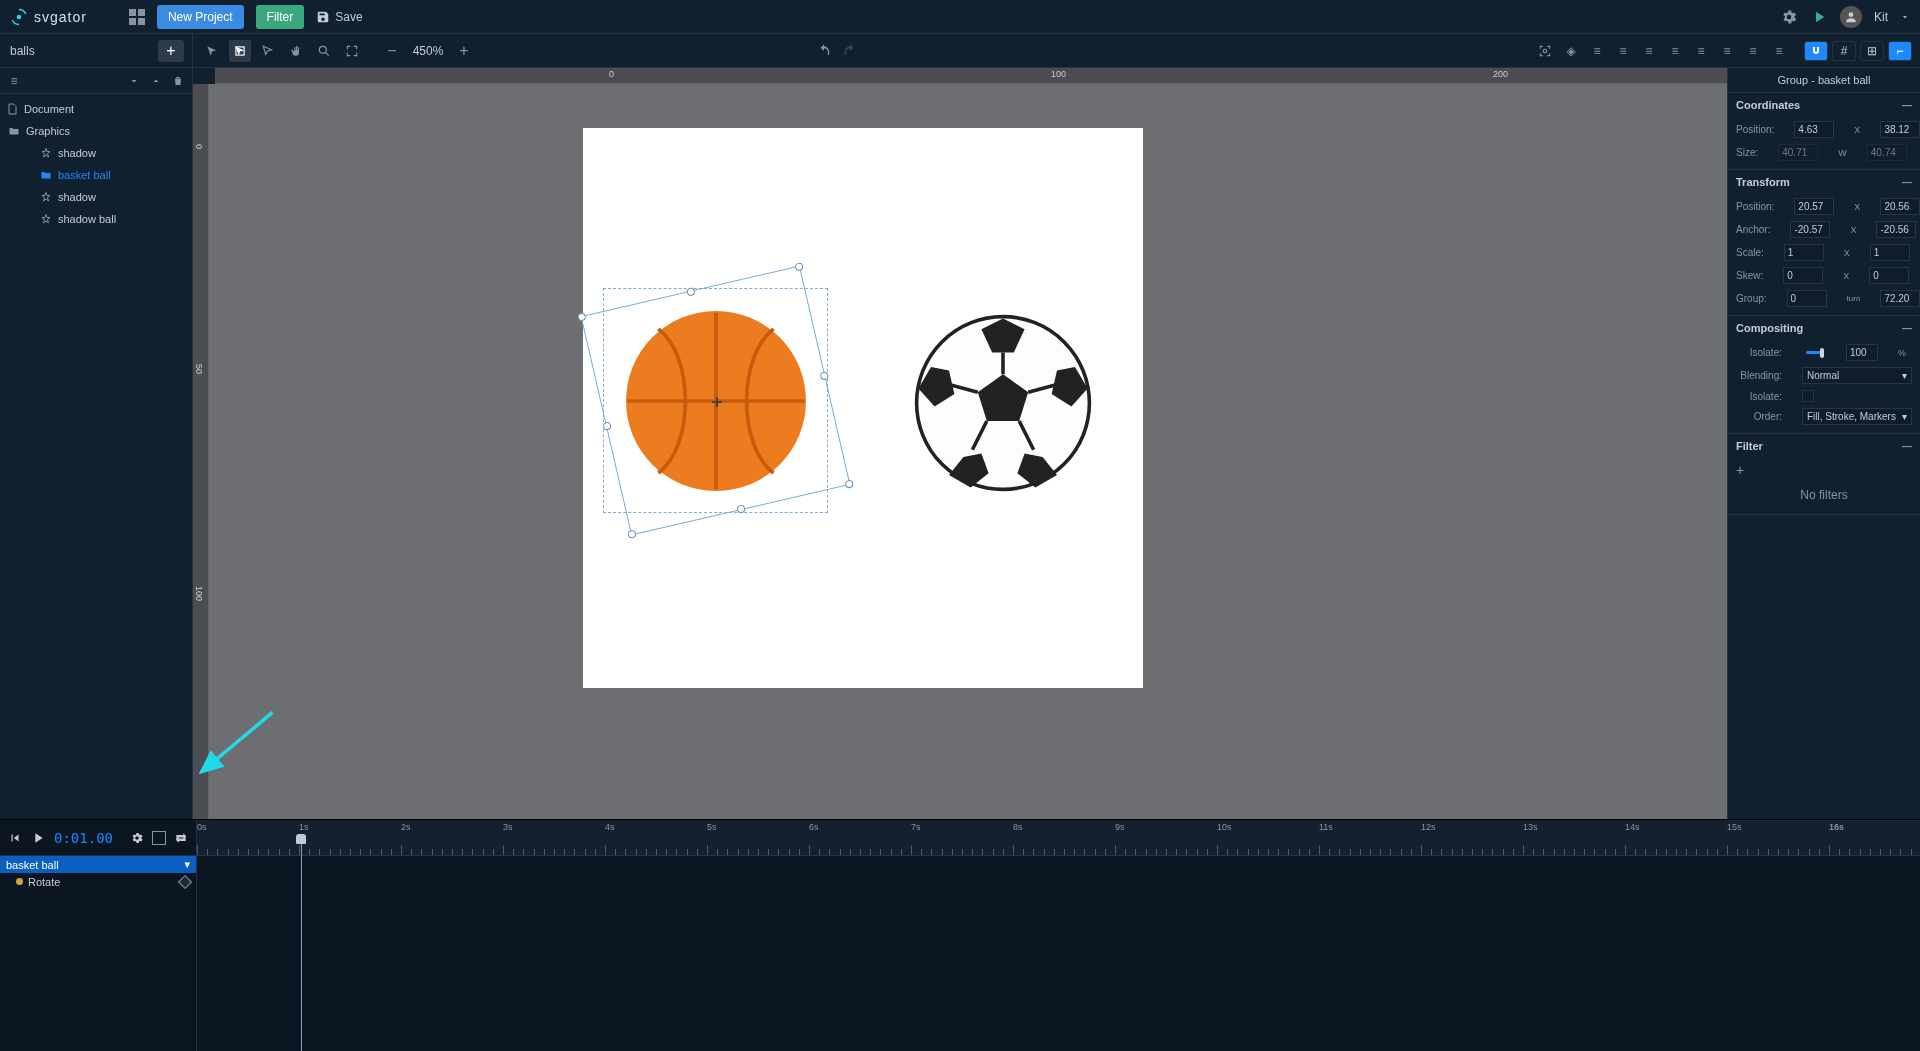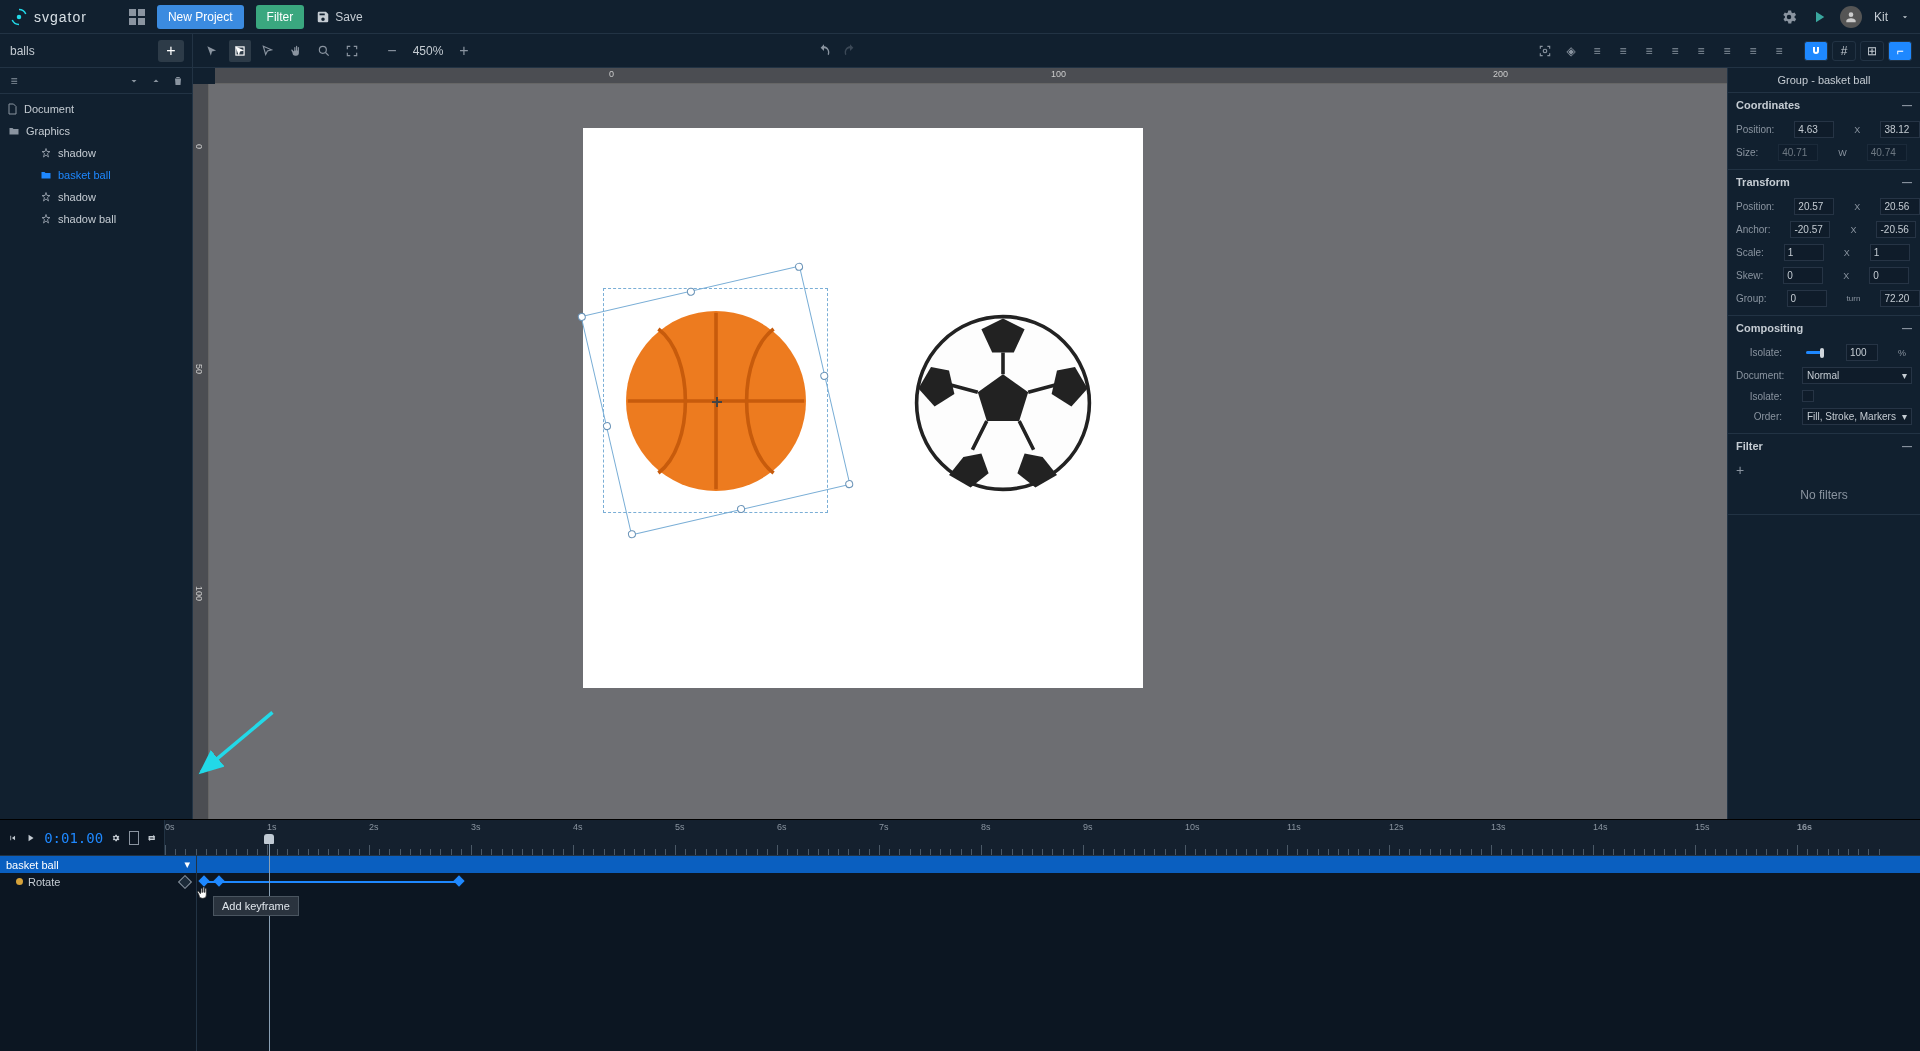--- a/index.html
+++ b/index.html
@@ -101,21 +101,21 @@
   .slider{flex:1;height:3px;background:#2c3a4a;position:relative;border-radius:2px;margin:0 4px}
   .slider-fill{height:100%;background:var(--blue);border-radius:2px}
   .slider-thumb{position:absolute;top:-3px;width:4px;height:10px;background:#d0d6dc;border-radius:2px}
   .select{flex:1;background:var(--input-bg);border:1px solid var(--input-border);color:var(--text);font-size:10px;padding:2px 4px}
   .check{width:12px;height:12px;border:1px solid var(--input-border);background:var(--input-bg)}
   .snap-pill{display:flex;align-items:center;justify-content:center;width:24px;height:20px;border:1px solid var(--panel-border);border-radius:3px;cursor:pointer}
   .snap-pill.on{background:var(--blue);color:#fff}
   
   .timeline{height:232px;background:var(--timeline-dark);border-top:1px solid #000;display:flex;flex-direction:column}
   .tl-head{height:36px;display:flex;border-bottom:1px solid var(--panel-border)}
-  .tl-left{width:165px;display:flex;align-items:center;gap:8px;padding:0 8px;border-right:1px solid var(--panel-border)}
+  .tl-left{width:197px;display:flex;align-items:center;gap:8px;padding:0 8px;border-right:1px solid var(--panel-border)}
   .tl-time{color:var(--blue);font-size:14px;font-family:monospace}
   .tl-ruler{flex:1;position:relative;background:var(--timeline-hdr)}
   .sec-mark{position:absolute;top:2px;font-size:9px;color:var(--text-dim)}
   .tl-tick{position:absolute;bottom:0;width:1px;height:6px;background:#4a5866}
   .tl-tick.big{height:10px}
   .playhead{position:absolute;top:14px;bottom:-196px;width:1px;background:#8aa0b4;z-index:5;pointer-events:none}
   .playhead::before{content:"";position:absolute;top:0;left:-5px;width:10px;height:10px;background:#c0cad4;border-radius:3px 3px 1px 1px}
   .tl-rows{flex:1;display:flex}
   .tl-rows-left{width:197px;border-right:1px solid var(--panel-border)}
   .tl-row{height:17px;display:flex;align-items:center;font-size:11px;padding:0 6px;gap:5px}
@@ -447,21 +447,21 @@
         <div class="prop-row">
             <span class="prop-label">Isolate:</span>
           <div class="slider">
               <div class="slider-fill" style="width:100%"></div>
               <div class="slider-thumb" style="left:calc(100% - 2px)"></div>
             </div>
           <input class="prop-input" style="width: 32px;" value="100">
             <span class="prop-unit">%</span>
           </div>
         <div class="prop-row">
-            <span class="prop-label">Document:</span>
+            <span class="prop-label">Blending:</span>
           <div class="select"><span>Normal</span><span style="float:right">▾</span></div>
           </div>
         <div class="prop-row">
             <span class="prop-label">Isolate:</span>
           <div class="check"></div>
           </div>
         <div class="prop-row">
             <span class="prop-label">Order:</span>
           <div class="select"><span>Fill, Stroke, Markers</span><span style="float:right">▾</span></div>
           </div>
@@ -692,28 +692,14 @@
       <div class="tl-row hdr">
         <span>basket ball</span>
         <span style="margin-left:auto">▾</span>
       </div>
       <div class="tl-row prop">
         <span class="amber"></span>
         <span>Rotate</span>
         <div class="kf-btn"></div>
       </div>
     </div>
-    <div class="tl-rows-right" id="tracks">
-      <div class="track-hdr"></div>
-      <div class="track-prop">
-        <div class="kf-line" style="left:6px;width:255px"></div>
-        <div class="kf" style="left:3px"></div>
-        <div class="kf" style="left:18px"></div>
-        <div class="kf" style="left:258px"></div>
-      </div>
-
-      <svg class="cursor-hand" style="left:-2px;top:28px" viewBox="0 0 24 24" fill="#fff" stroke="#222" stroke-width="1">
-          <path d="M9 11V6a1 1 0 1 1 2 0v5h1V4a1 1 0 1 1 2 0v7h1V6a1 1 0 1 1 2 0v9a5 5 0 0 1-5 5h-1a5 5 0 0 1-5-5l-2-4a1 1 0 0 1 2-1l2 3z"></path>
-        </svg>
-      <div class="tooltip" style="left:16px;top:40px">Add keyframe</div>
-    </div>
   </div>
 </div>
 
 </body></html>

